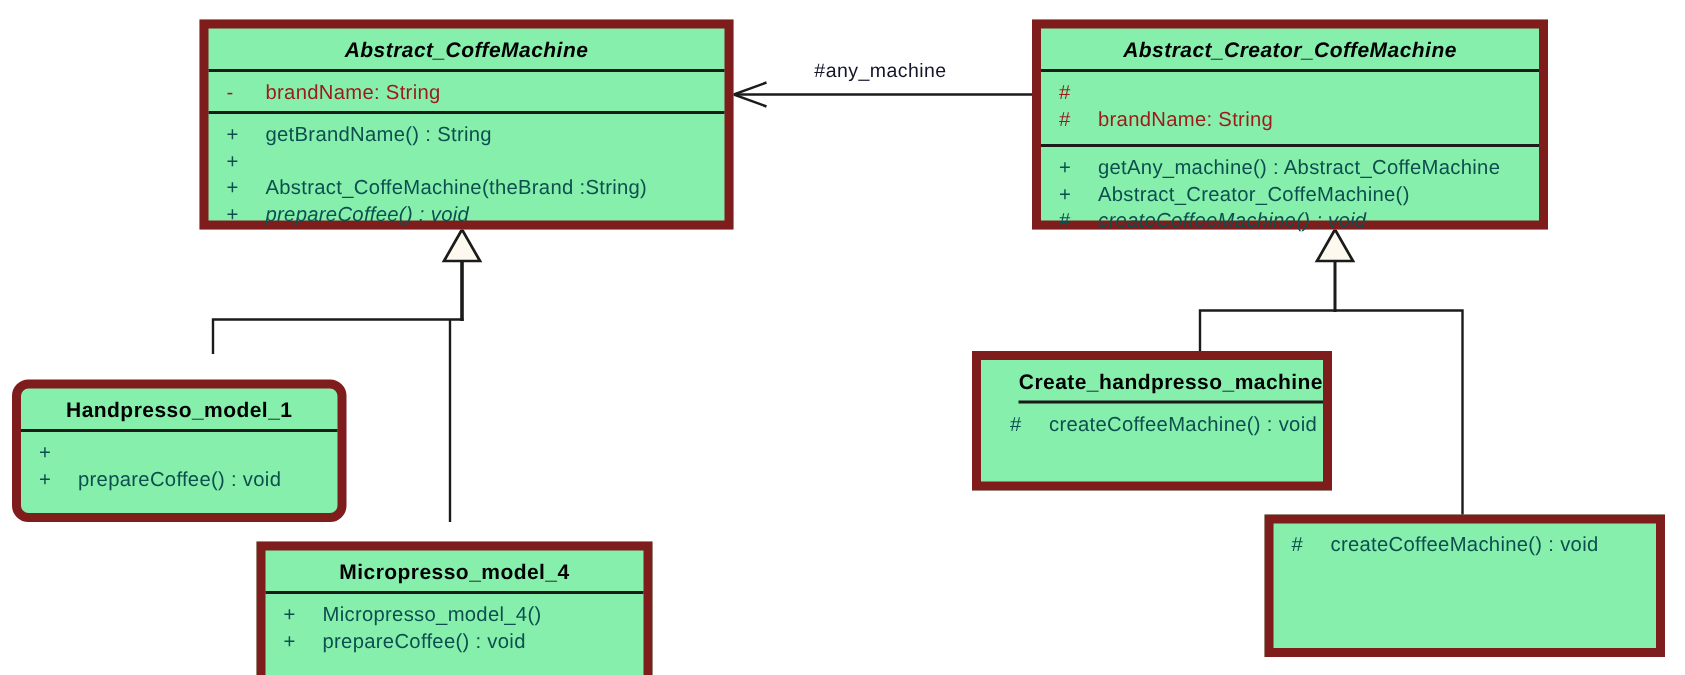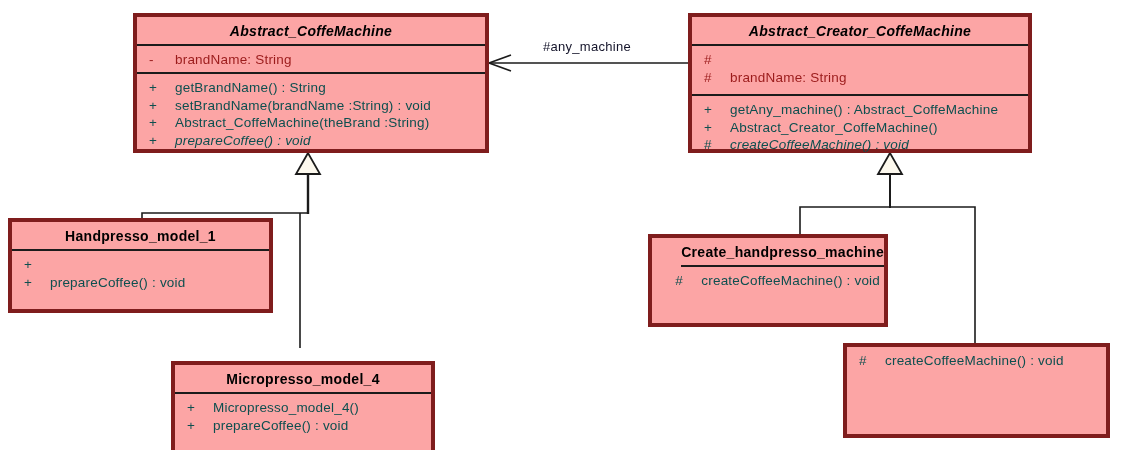--- a/index.html
+++ b/index.html
@@ -8,22 +8,22 @@
     background: #ffffff;
     font-family: "Liberation Sans", sans-serif;
     position: relative;
     overflow: hidden;
   }
   #canvas { position: absolute; left: 0; top: 0; width: 1123px; height: 450px; }
   #connectors { position: absolute; left: 0; top: 0; z-index: 0; }
 
   .uml-class {
     position: absolute;
-    background: #fca5a5;
-    border: 4px solid #7f1d1d;
+    background: #86efac;
+    border: 6px solid #7f1d1d;
     box-sizing: border-box;
     display: flex;
     flex-direction: column;
     z-index: 1;
   }
   .uml-title {
     height: 27px;
     flex: none;
     border-bottom: 2px solid #1b1b1b;
     display: flex; align-items: center; justify-content: center;
@@ -38,21 +38,21 @@
   .vis { width: 30px; flex: none; padding-left: 4px; box-sizing: border-box; }
   .attr-row { color: #9B1B1B; }
   .method-row { color: #0D4F4F; }
   .it { font-style: italic; }
 
   
   #clsA { left: 133px; top: 13px;  width: 356px; height: 140px; }
   #clsA .attrs { height: 28px; }
   #clsB { left: 688px; top: 13px;  width: 344px; height: 140px; }
   #clsB .attrs { height: 50px; }
-  #clsC { left: 8px;   top: 218px; width: 265px; height: 95px; }
+  #clsC { left: 8px;   top: 253px; width: 223px; height: 95px; border-radius: 11px; }
   #clsD { left: 171px; top: 361px; width: 264px; height: 96px; }
   #clsE { left: 648px; top: 234px; width: 240px; height: 93px; align-items: flex-end; }
   #clsF { left: 843px; top: 343px; width: 267px; height: 95px; }
 
   .assoc-label {
     position: absolute;
     left: 507px; top: 39px; width: 160px;
     text-align: center;
     font-size: 13px; color: #14142a;
     letter-spacing: 0.3px;
@@ -89,21 +89,20 @@
         <span>brandName: String</span>
       </div>
     </div>
     <div class="compartment methods">
       <div class="member method-row">
         <span class="vis">+</span>
         <span>getBrandName() : String</span>
       </div>
       <div class="member method-row">
         <span class="vis">+</span>
-        <span>setBrandName(brandName :String) : void</span>
       </div>
       <div class="member method-row">
         <span class="vis">+</span>
         <span>Abstract_CoffeMachine(theBrand :String)</span>
       </div>
       <div class="member method-row">
         <span class="vis">+</span>
         <span class="it">prepareCoffee() : void</span>
       </div>
     </div>

